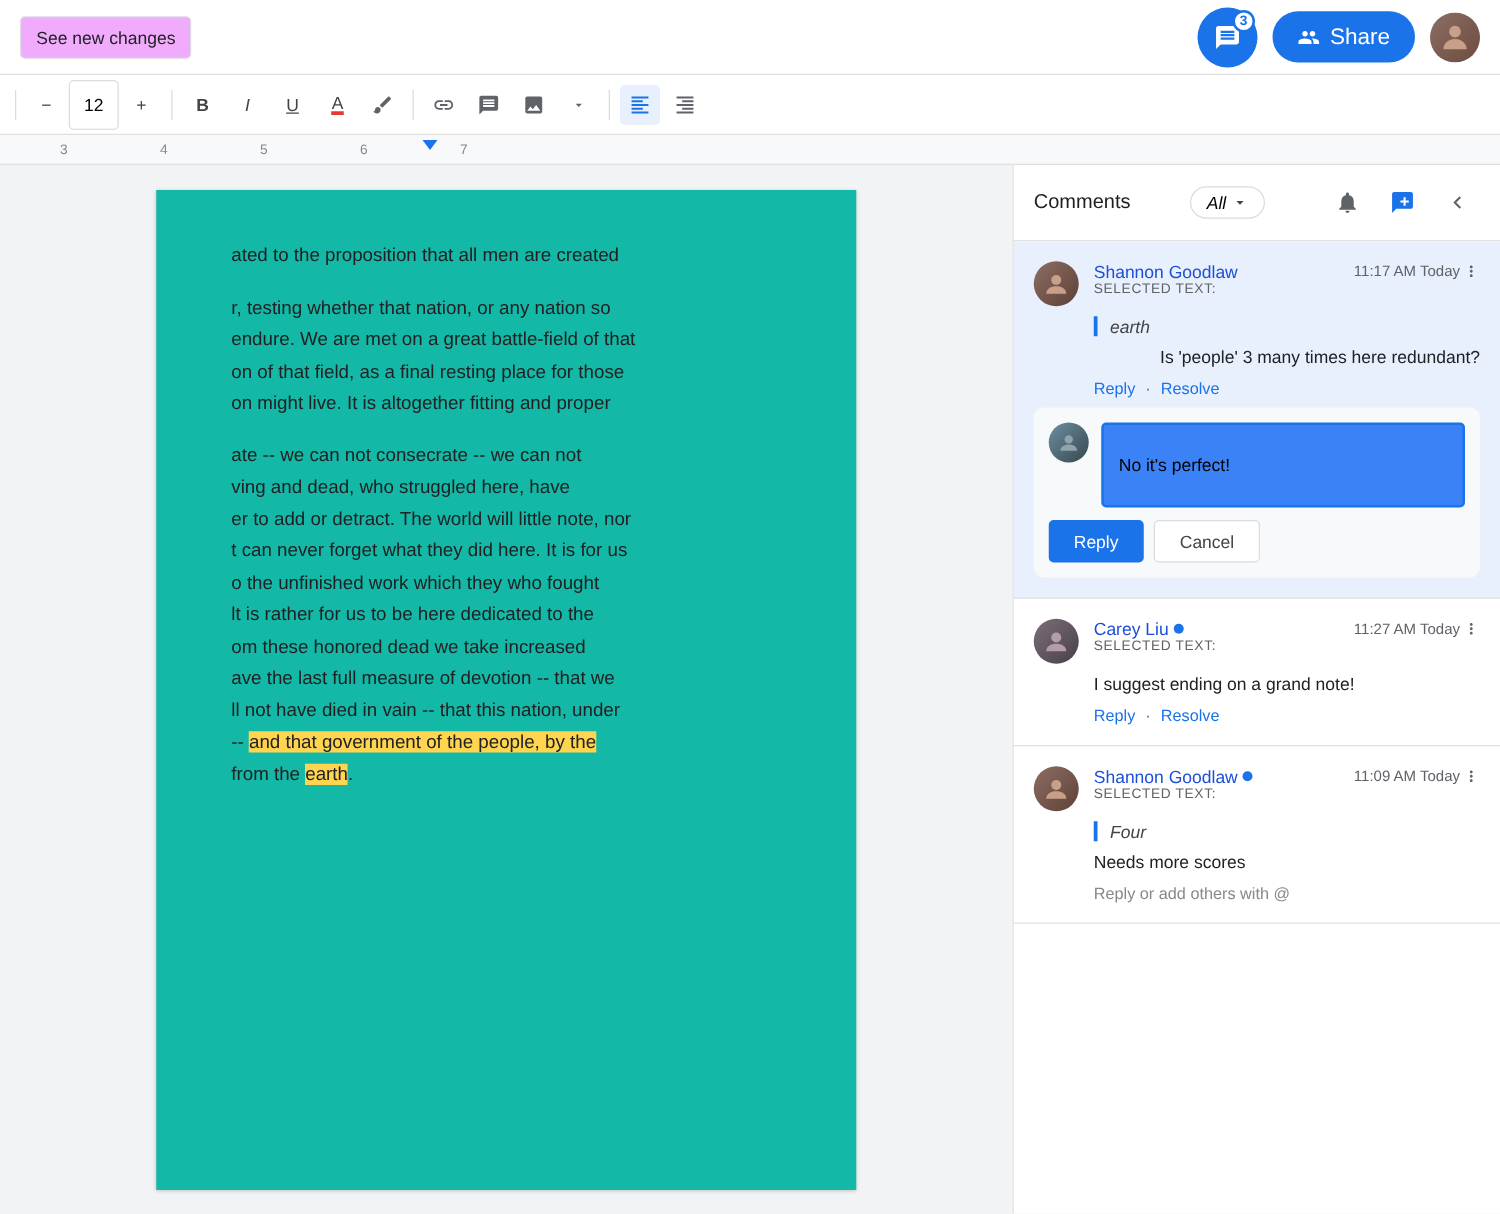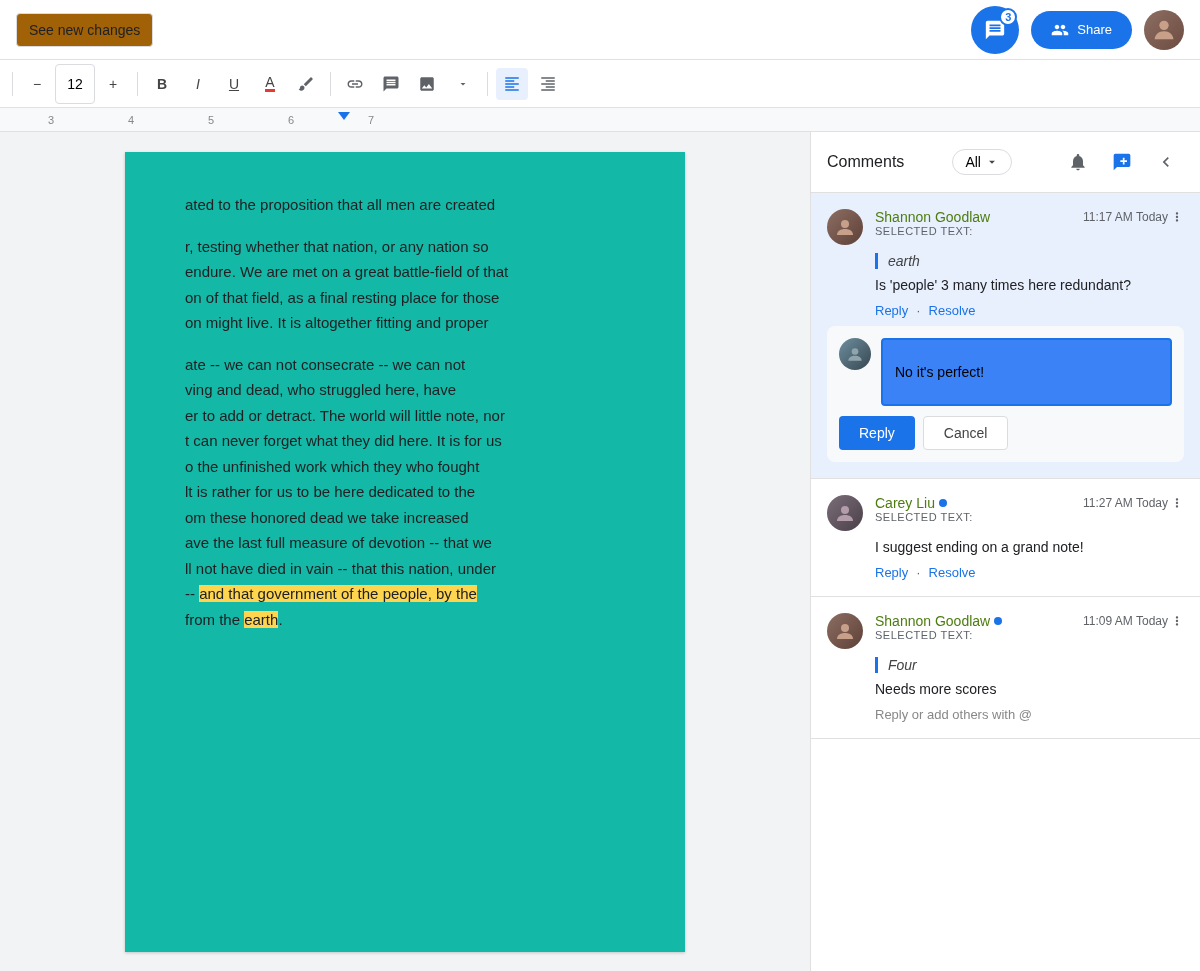--- a/index.html
+++ b/index.html
@@ -15,21 +15,21 @@
       padding: 0 16px;
       border-bottom: 1px solid #e0e0e0;
       position: relative;
       z-index: 10;
     }
     .see-changes-btn {
       border: 1px solid #dadce0;
       border-radius: 4px;
       padding: 8px 12px;
       font-size: 14px;
-      background: #a16207;
+      background: #f0abfc;
       cursor: pointer;
       color: #202124;
     }
     .top-right {
       display: flex;
       align-items: center;
       gap: 12px;
     }
     .comments-bell-btn {
       position: relative;
@@ -57,21 +57,21 @@
       align-items: center;
       justify-content: center;
       border: 2px solid #1a73e8;
     }
     .share-btn {
       background: #1a73e8;
       color: #fff;
       border: none;
       border-radius: 24px;
       padding: 10px 20px;
-      font-size: 13px;
+      font-size: 18px;
       font-weight: 500;
       cursor: pointer;
       display: flex;
       align-items: center;
       gap: 8px;
     }
     .avatar-img {
       width: 40px;
       height: 40px;
       border-radius: 50%;
@@ -221,20 +221,21 @@
     .filter-btn {
       border: 1px solid #dadce0;
       border-radius: 24px;
       padding: 4px 12px;
       font-size: 14px;
       background: #fff;
       cursor: pointer;
       display: flex;
       align-items: center;
       gap: 4px;
+      font-style: italic;
     }
     .comments-header-actions {
       display: flex;
       align-items: center;
       gap: 8px;
     }
     .icon-btn {
       width: 36px;
       height: 36px;
       border: none;
@@ -271,21 +272,21 @@
       border-radius: 50%;
       flex-shrink: 0;
       overflow: hidden;
     }
     .commenter-info {
       flex: 1;
     }
     .commenter-name {
       font-size: 14px;
       font-weight: 500;
-      color: #4d7c0f;
+      color: #1d4ed8;
       display: flex;
       align-items: center;
       gap: 4px;
     }
     .commenter-time {
       font-size: 12px;
       color: #5f6368;
       margin-left: auto;
       display: flex;
       align-items: center;
@@ -540,21 +541,21 @@
                 <svg width="14" height="14" viewBox="0 0 24 24" fill="#5f6368">
                     <path d="M12 8c1.1 0 2-.9 2-2s-.9-2-2-2-2 .9-2 2 .9 2 2 2zm0 2c-1.1 0-2 .9-2 2s.9 2 2 2 2-.9 2-2-.9-2-2-2zm0 6c-1.1 0-2 .9-2 2s.9 2 2 2 2-.9 2-2-.9-2-2-2z"></path>
                   </svg>
               </span>
             </div>
             <div class="selected-text-label">SELECTED TEXT:</div>
           </div>
         </div>
         <div style="padding-left: 48px;">
           <div class="quoted-text">earth</div>
-          <div class="comment-body" style="padding-left:0;">Is 'people' 3 many times here redundant?</div>
+          <div class="comment-body" style="padding-left:0;text-align:right;">Is 'people' 3 many times here redundant?</div>
           <div class="comment-actions" style="padding-left:0;">
             <button class="comment-action-btn">Reply</button>
             <span class="comment-action-dot">·</span>
             <button class="comment-action-btn">Resolve</button>
           </div>
         </div>
 
         <div class="reply-area">
           <div class="reply-input-row">
             <div class="commenter-avatar" style="background: linear-gradient(135deg, #6d8fa0, #37474f); display:flex; align-items:center; justify-content:center; width:32px; height:32px; flex-shrink:0;">

